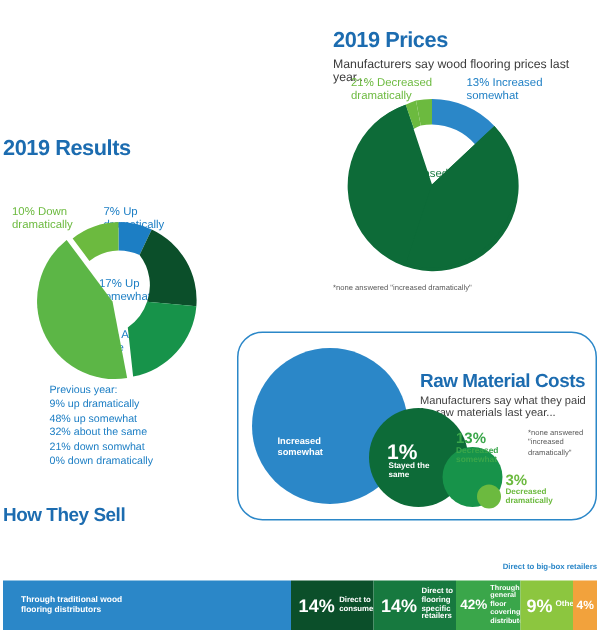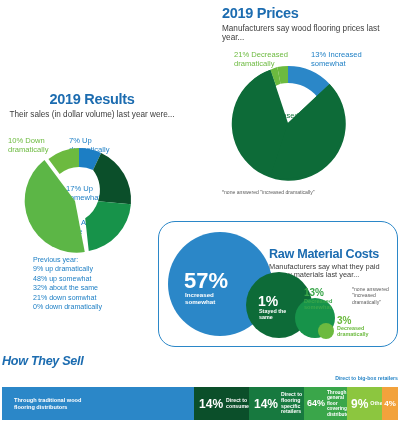--- a/index.html
+++ b/index.html
@@ -18,75 +18,74 @@
     letter-spacing:-0.3px;
     line-height:1;
   }
   .sec-sub{
     color:#3c3c3c;
     line-height:1.18;
   }
   .abs{position:absolute;}
 
   
-  #results{left:2px;top:92px;width:180px;text-align:center;}
+  #results{left:2px;top:92px;width:180px;}
   #results .sec-title{font-size:14.5px;}
   #results .sec-sub{font-size:8.2px;margin-top:3px;}
 
   .lbl{position:absolute;line-height:1.2;font-size:7.6px;}
   .lbl.green{color:#6cba3f;}
   .lbl.blue{color:#1c7ec4;}
   .lbl.dkgreen{color:#17793f;}
   .lbl.w{color:#ffffff;font-weight:bold;}
 
   .prevyear{
     position:absolute;left:33px;top:256px;
     font-size:7.1px;line-height:1.33;color:#1c7ec4;
   }
 
   
-  #prices{left:222px;top:6px;width:170px;}
+  #prices{left:222px;top:20px;width:170px;}
   #prices .sec-title{font-size:14.5px;}
   #prices .sec-sub{font-size:8.2px;margin-top:3px;}
   .footnote{
     position:absolute;font-size:5.1px;color:#5b5b5b;line-height:1.25;
   }
 
   
   #rawpanel{
     position:absolute;left:158px;top:221px;width:240px;height:126px;
     border:1px solid #2b87c8;border-radius:17px;background:#fff;
     box-sizing:border-box;
   }
-  #rawtitle{position:absolute;left:269px;top:248px;width:120px;}
+  #rawtitle{position:absolute;left:280px;top:248px;width:120px;}
   #rawtitle .sec-title{font-size:12.6px;}
   #rawtitle .sec-sub{font-size:7.4px;margin-top:2px;}
 
   .bubble{position:absolute;border-radius:50%;}
   .bubble .num{font-weight:bold;color:#fff;line-height:1;}
   .bubble .cap{font-weight:bold;color:#fff;line-height:1.1;}
 
   
-  #hts{position:absolute;left:2px;top:355px;width:396px;font-style:italic;}
+  #hts{position:absolute;left:2px;top:337px;width:396px;}
   #hts .sec-title{font-size:12.6px;}
   #hts .sec-sub{font-size:8.2px;margin-top:2px;color:#3c3c3c;}
   #bar{position:absolute;left:2px;top:387px;width:396px;height:33px;display:flex;}
   #bar .seg{height:100%;display:flex;align-items:center;overflow:hidden;box-sizing:border-box;}
   #bar .pct{color:#fff;font-weight:bold;line-height:1;}
   #bar .cap{color:#fff;font-weight:bold;line-height:1.12;}
   .bigbox-note{
     position:absolute;right:2px;top:375px;font-size:5.2px;color:#2b87c8;font-weight:bold;
   }
 </style>
 </head>
 <body>
 
 <div class="abs" id="results">
   <div class="sec-title">2019 Results</div>
-  <div class="sec-sub">Their sales (in dollar volume) last year were...</div>
 </div>
 
 <div class="lbl green" style="left:8px;top:136px;width:62px;">10% Down dramatically</div>
 <div class="lbl blue" style="left:69px;top:136px;width:62px;">7% Up dramatically</div>
 <div class="lbl blue" style="left:66px;top:184px;width:56px;">17% Up somewhat</div>
 <div class="lbl blue" style="left:64px;top:218px;width:58px;">23% About the same</div>
 <div class="lbl w" style="left:7px;top:213px;width:58px;font-size:7.8px;">43% Down somewhat</div>
 
 <svg class="abs" style="left:4px;top:148px;" width="150" height="110" viewBox="0 0 150 110">
 
@@ -140,21 +139,20 @@
 <div class="footnote" style="left:222px;top:189px;width:150px;">*none answered "increased dramatically"</div>
 
 <div id="rawpanel"></div>
 
 <div id="rawtitle">
   <div class="sec-title">Raw Material Costs</div>
   <div class="sec-sub">Manufacturers say what they paid for raw materials last year...</div>
 </div>
 
 <div class="bubble" style="left:168px;top:232px;width:104px;height:104px;background:#2b87c8;">
-  <div class="num" style="position:absolute;left:16px;top:38px;font-size:22px;">57%</div>
   <div class="cap" style="position:absolute;left:17px;top:60px;width:58px;font-size:6.2px;">Increased somewhat</div>
 </div>
 
 <div class="bubble" style="left:246px;top:272px;width:66px;height:66px;background:#0d6b38;">
   <div class="num" style="position:absolute;left:12px;top:22px;font-size:14px;">1%</div>
   <div class="cap" style="position:absolute;left:13px;top:37px;width:40px;font-size:5.4px;">Stayed the same</div>
 </div>
 
 <div class="bubble" style="left:295px;top:298px;width:40px;height:40px;background:#17934a;"></div>
 <div class="abs" style="left:304px;top:288px;width:48px;">
@@ -182,21 +180,21 @@
   </div>
   <div class="seg" style="width:14%;background:#0b4f2a;padding-left:5px;">
     <span class="pct" style="font-size:12px;">14%</span>
     <span class="cap" style="font-size:5.2px;margin-left:3px;width:28px;">Direct to consumers</span>
   </div>
   <div class="seg" style="width:14%;background:#17793f;padding-left:5px;">
     <span class="pct" style="font-size:12px;">14%</span>
     <span class="cap" style="font-size:5.2px;margin-left:3px;width:30px;">Direct to flooring specific retailers</span>
   </div>
   <div class="seg" style="width:11%;background:#3aa64a;padding-left:3px;">
-    <span class="pct" style="font-size:9px;">64%</span>
+    <span class="pct" style="font-size:9px;">42%</span>
     <span class="cap" style="font-size:4.8px;margin-left:2px;width:28px;">Through general floor covering distributors</span>
   </div>
   <div class="seg" style="width:9%;background:#8cc63f;padding-left:4px;">
     <span class="pct" style="font-size:12px;">9%</span>
     <span class="cap" style="font-size:5.4px;margin-left:2px;">Other</span>
   </div>
   <div class="seg" style="width:4%;background:#f2a23c;padding-left:2px;">
     <span class="pct" style="font-size:8px;">4%</span>
   </div>
 </div>

